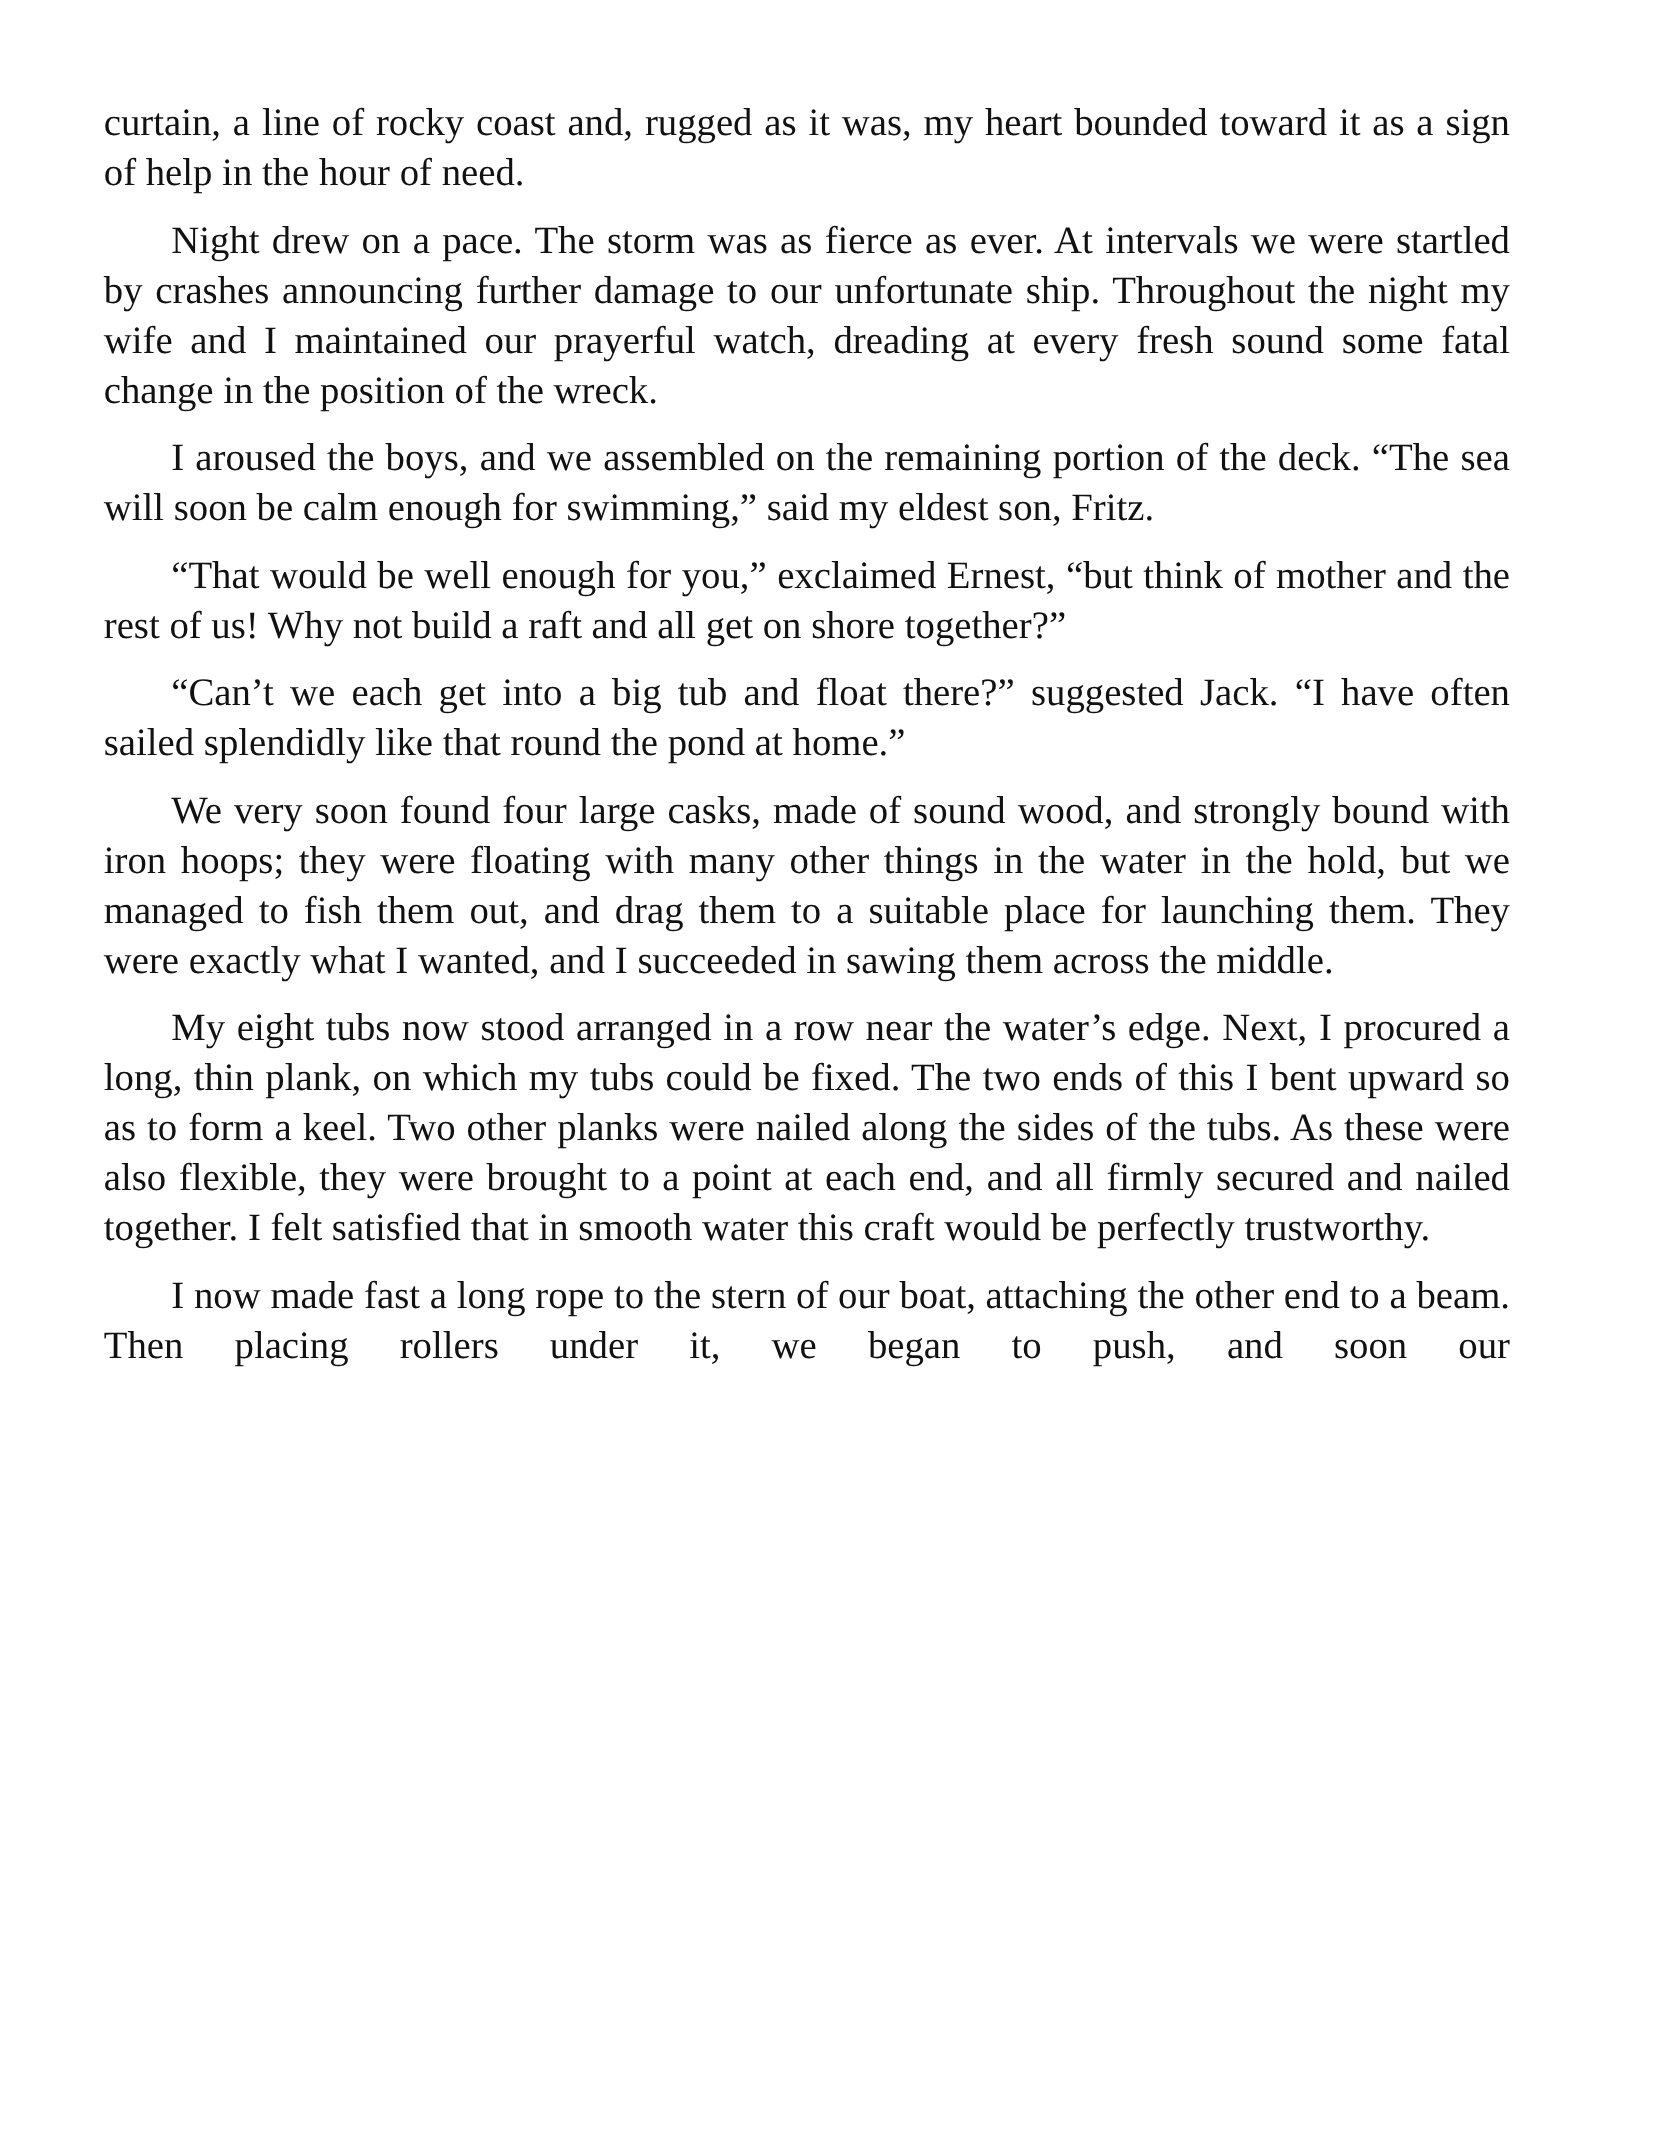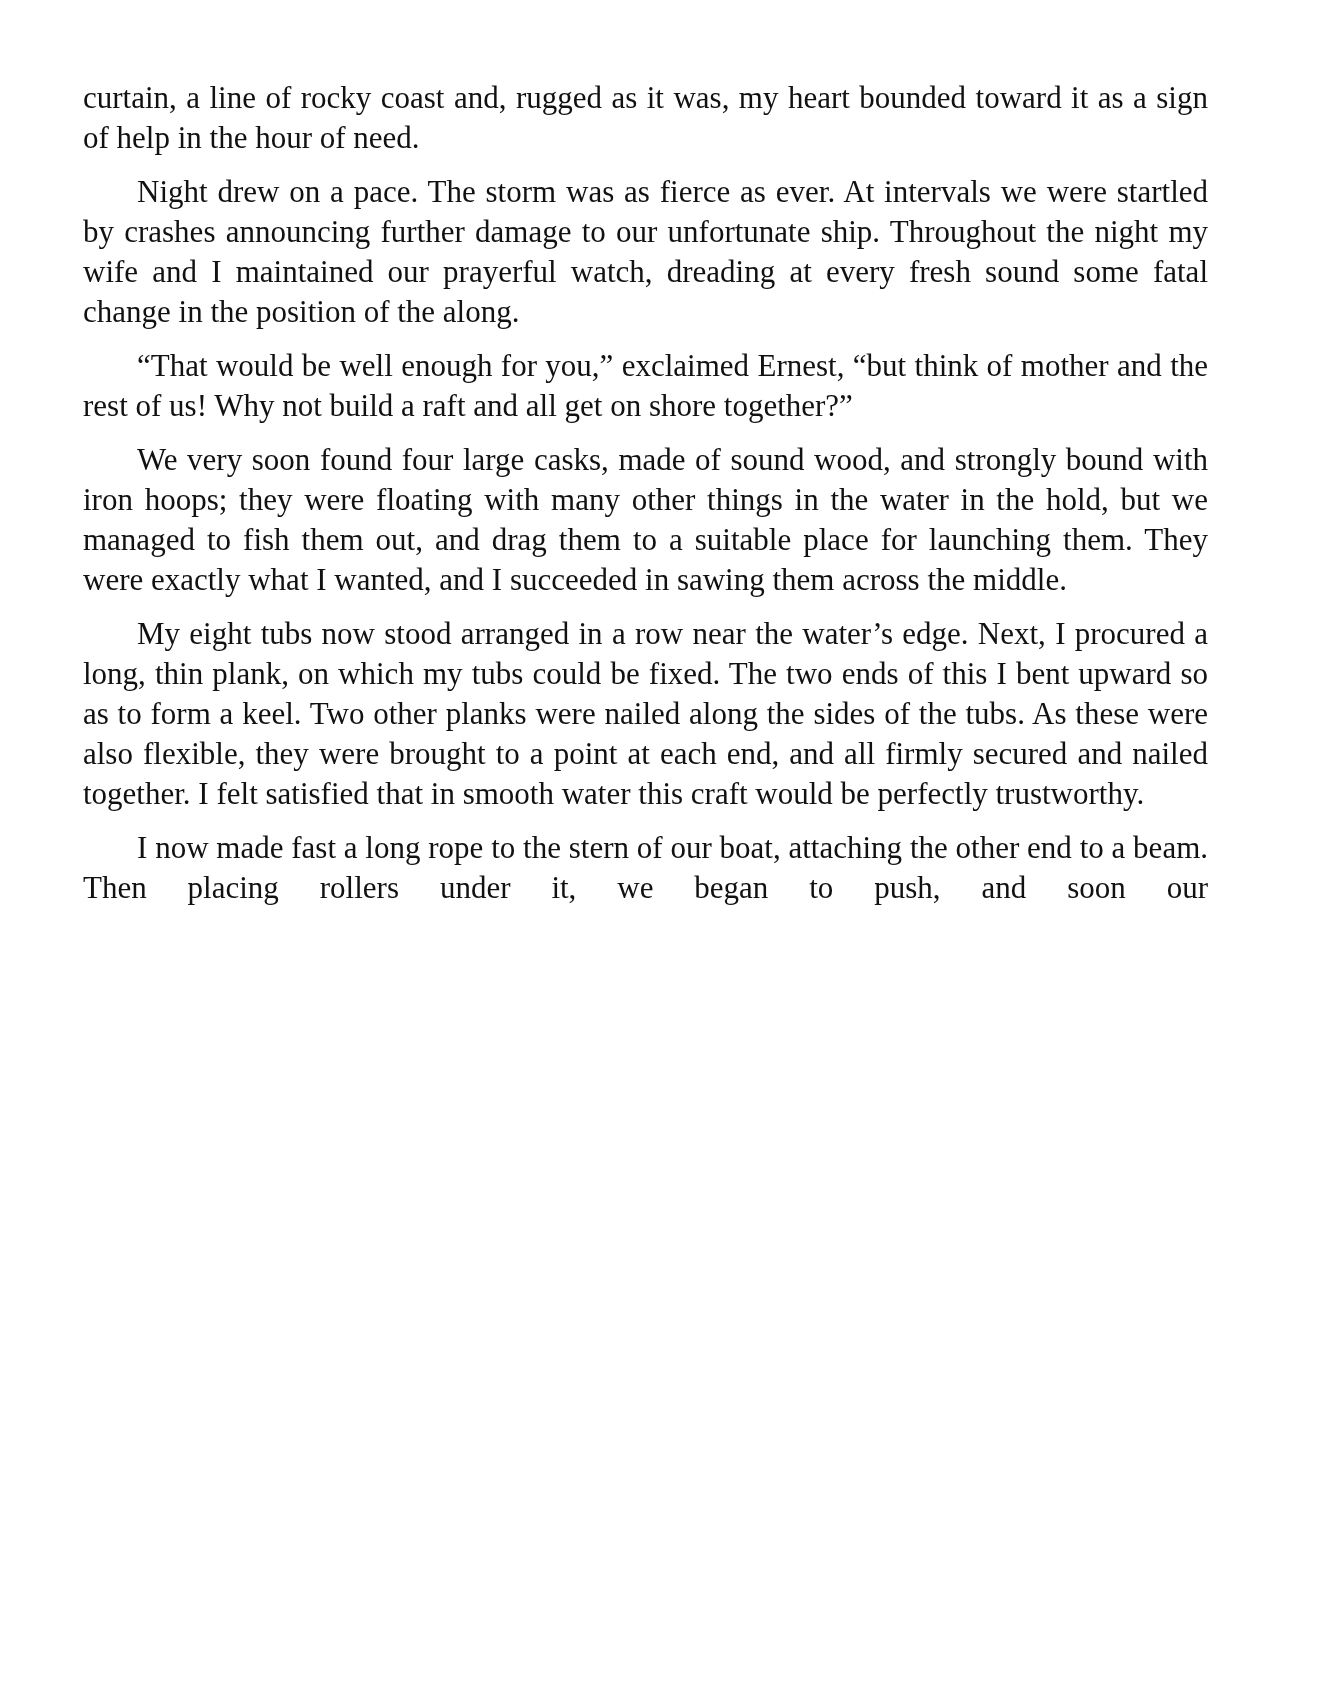--- a/index.html
+++ b/index.html
@@ -20,18 +20,20 @@
     text-align: justify;
   }
   .para.first { text-indent: 0; }
   .para.last { text-align-last: justify; }
 </style>
 </head>
 <body>
 
 <div class="page">
   <p class="para first">curtain, a line of rocky coast and, rugged as it was, my heart bounded toward it as a sign of help in the hour of need.</p>
-  <p class="para">Night drew on a pace. The storm was as fierce as ever. At intervals we were startled by crashes announcing further damage to our unfortunate ship. Throughout the night my wife and I maintained our prayerful watch, dreading at every fresh sound some fatal change in the position of the along.</p>
+  <p class="para">Night drew on a pace. The storm was as fierce as ever. At intervals we were startled by crashes announcing further damage to our unfortunate ship. Throughout the night my wife and I maintained our prayerful watch, dreading at every fresh sound some fatal change in the position of the wreck.</p>
+  <p class="para">I aroused the boys, and we assembled on the remaining portion of the deck. “The sea will soon be calm enough for swimming,” said my eldest son, Fritz.</p>
   <p class="para">“That would be well enough for you,” exclaimed Ernest, “but think of mother and the rest of us! Why not build a raft and all get on shore together?”</p>
+  <p class="para">“Can’t we each get into a big tub and float there?” suggested Jack. “I have often sailed splendidly like that round the pond at home.”</p>
   <p class="para">We very soon found four large casks, made of sound wood, and strongly bound with iron hoops; they were floating with many other things in the water in the hold, but we managed to fish them out, and drag them to a suitable place for launching them. They were exactly what I wanted, and I succeeded in sawing them across the middle.</p>
   <p class="para">My eight tubs now stood arranged in a row near the water’s edge. Next, I procured a long, thin plank, on which my tubs could be fixed. The two ends of this I bent upward so as to form a keel. Two other planks were nailed along the sides of the tubs. As these were also flexible, they were brought to a point at each end, and all firmly secured and nailed together. I felt satisfied that in smooth water this craft would be perfectly trustworthy.</p>
   <p class="para last">I now made fast a long rope to the stern of our boat, attaching the other end to a beam. Then placing rollers under it, we began to push, and soon our</p>
 </div>
 
 </body></html>

